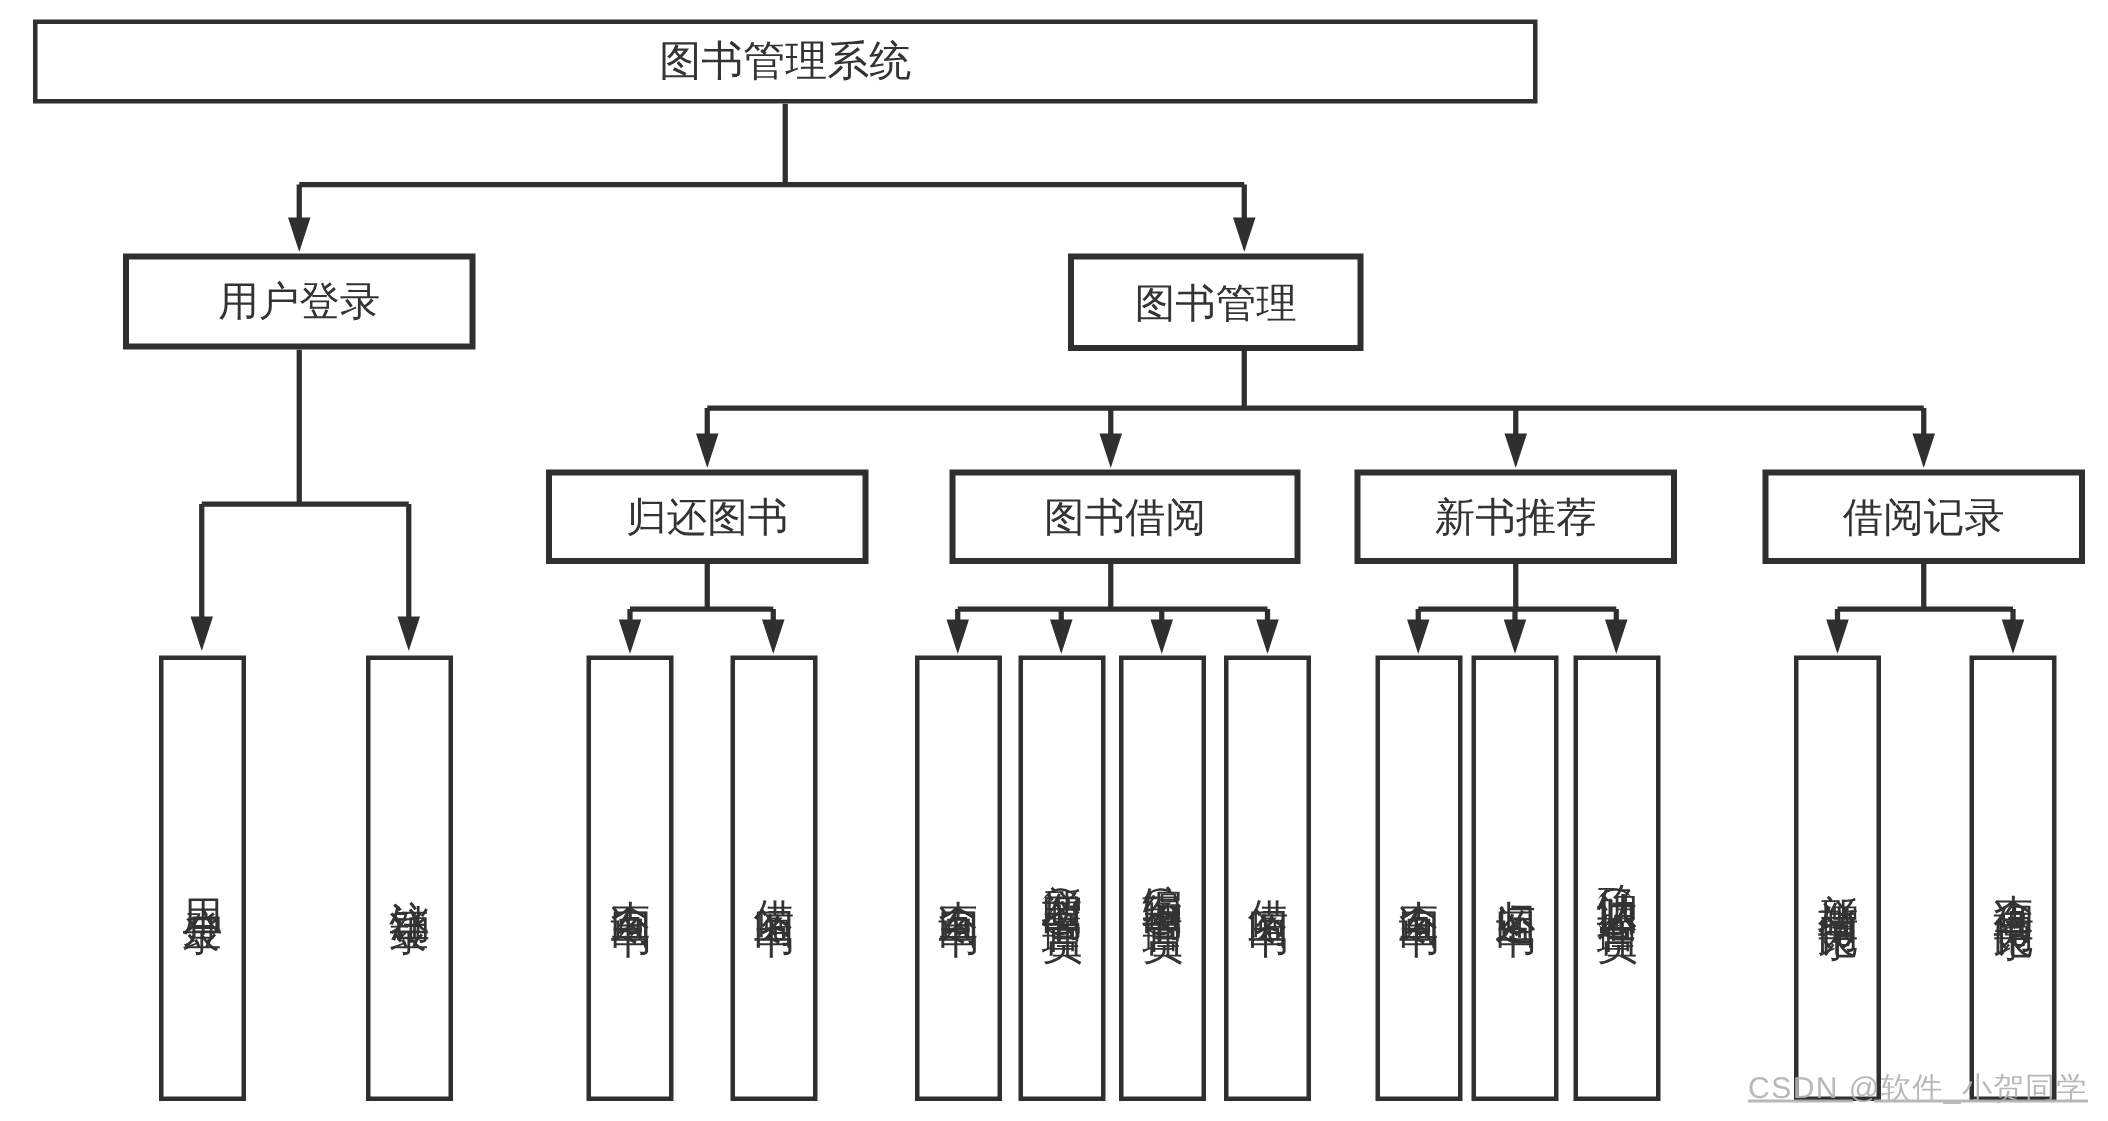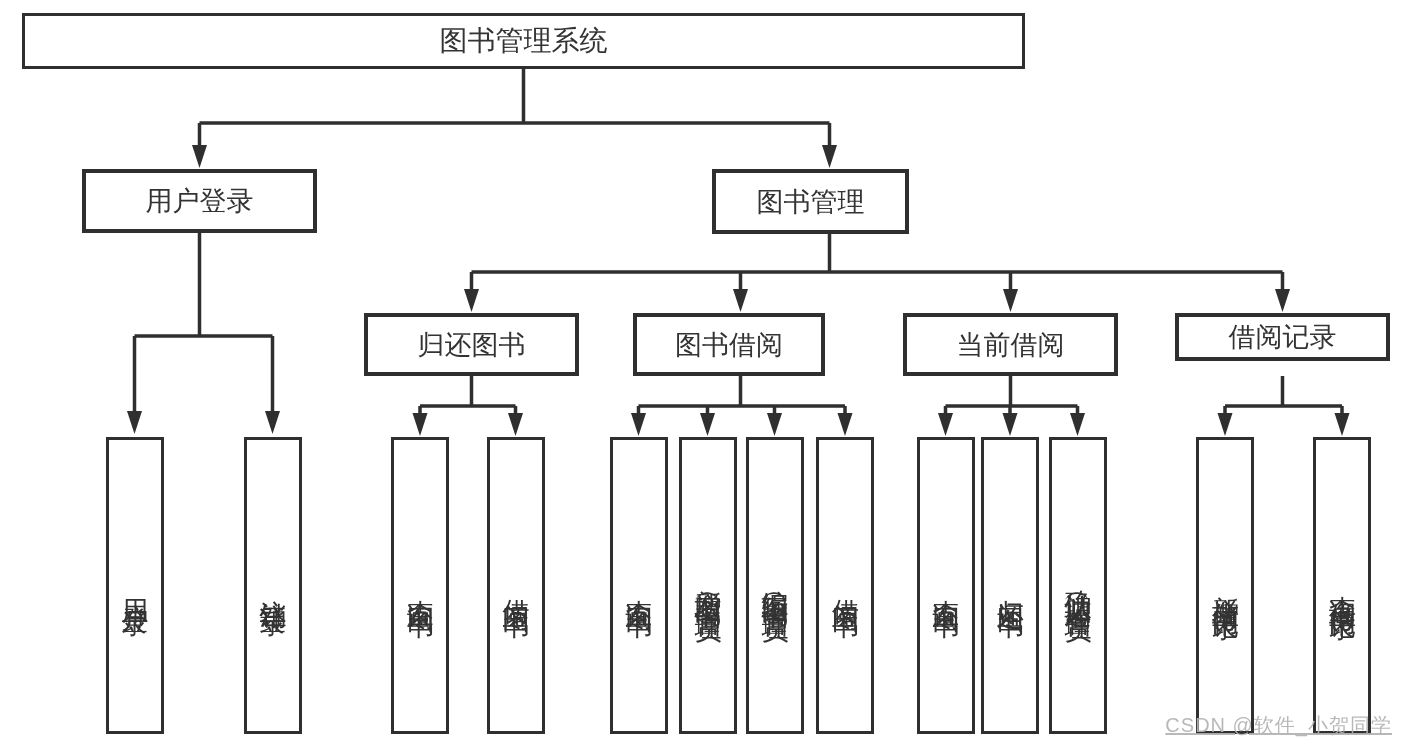--- a/index.html
+++ b/index.html
@@ -119,27 +119,27 @@
   <div class="node mid" style="left:82px; top:169px; width:235px; height:64px;">
     <span>用户登录</span>
   </div>
   <div class="node mid" style="left:712px; top:169px; width:197px; height:65px;">
     <span>图书管理</span>
   </div>
 
   <div class="node mid" style="left:364px; top:313px; width:215px; height:63px;">
     <span>归还图书</span>
   </div>
-  <div class="node mid" style="left:633px; top:313px; width:192px; height:63px;">
+  <div class="node mid" style="left:633px; top:313px; width:234px; height:63px;">
     <span>图书借阅</span>
   </div>
   <div class="node mid" style="left:903px; top:313px; width:215px; height:63px;">
-    <span>当前借阅</span>
+    <span>新书推荐</span>
   </div>
-  <div class="node mid" style="left:1175px; top:313px; width:215px; height:48px;">
+  <div class="node mid" style="left:1175px; top:313px; width:215px; height:63px;">
     <span>借阅记录</span>
   </div>
 
   <div class="node leaf" style="left:105.5px; top:437px; width:58px; height:297px;">
     <span class="vtext">用户登录</span>
   </div>
   <div class="node leaf" style="left:243.5px; top:437px; width:58px; height:297px;">
     <span class="vtext">注销登录</span>
   </div>
 

